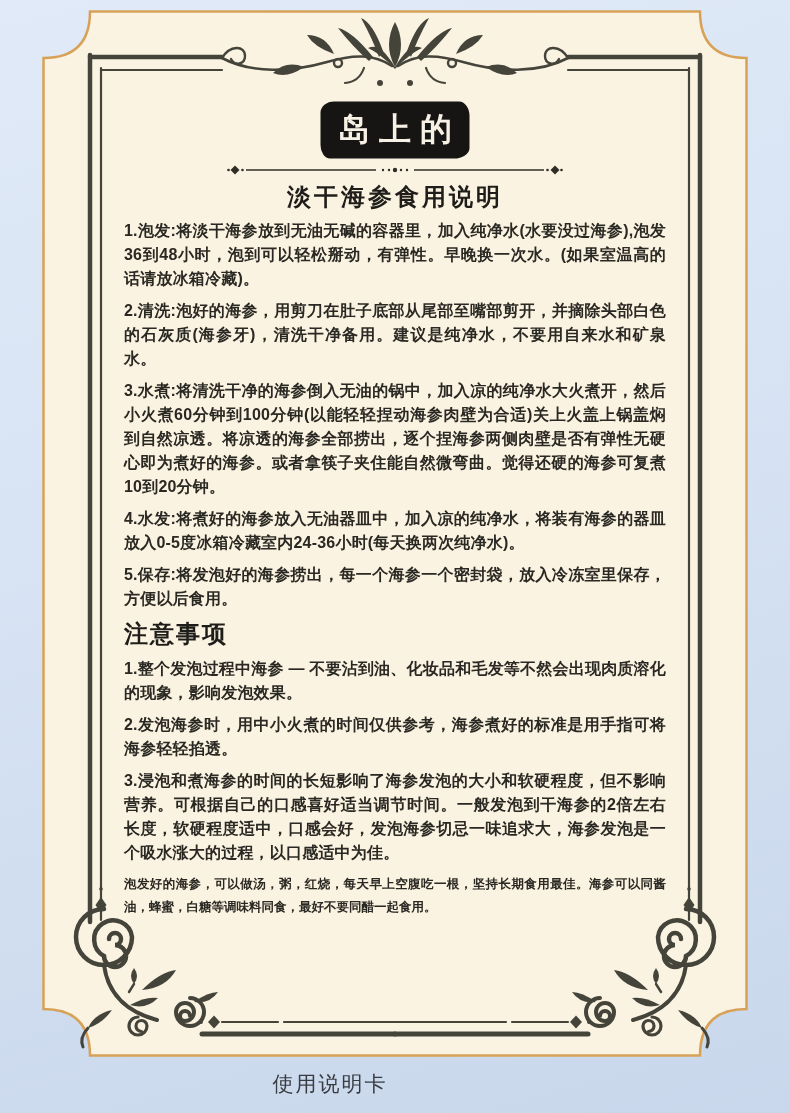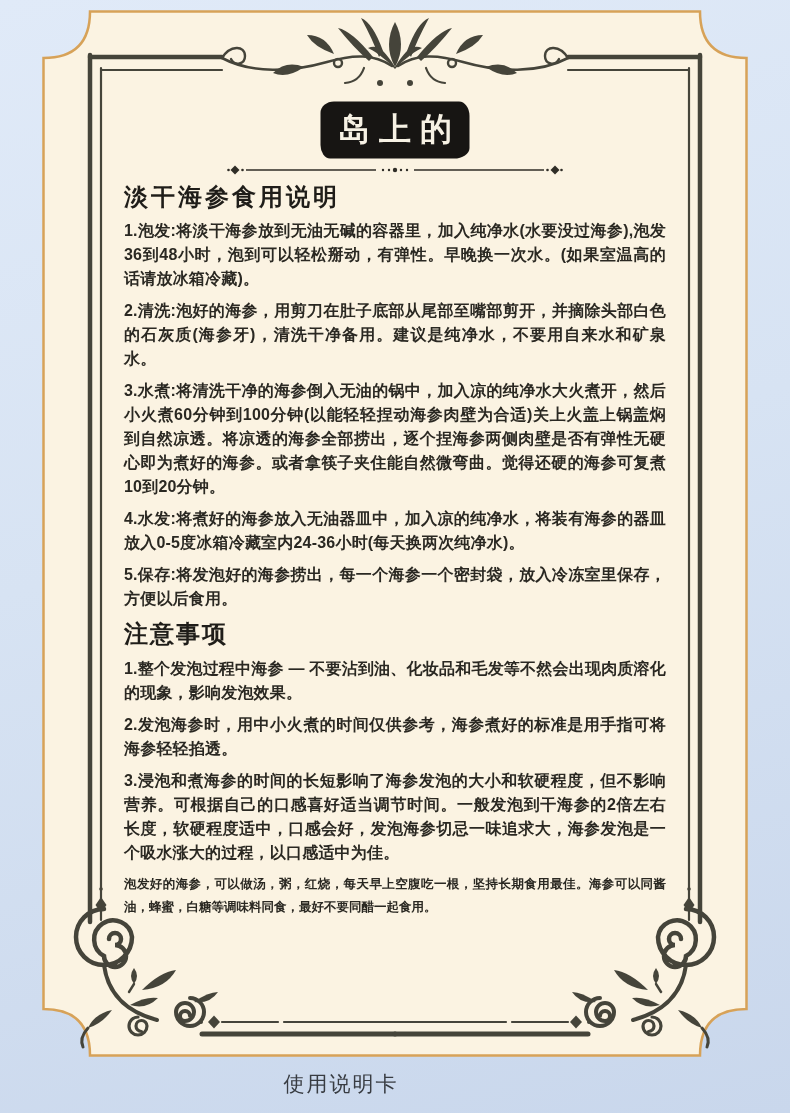--- a/index.html
+++ b/index.html
@@ -29,42 +29,42 @@
     color:#f6f1e4;font-size:32px;font-weight:bold;
     letter-spacing:9px;padding-left:9px;box-sizing:border-box;
   }
   .title{
     margin:14px 0 0;text-align:center;
     font-size:31px;line-height:36px;font-weight:800;
     letter-spacing:5px;color:#1b1916;
   }
   .divider{display:block;margin:6px auto 0;}
   .subtitle{
-    margin:6px 0 0;text-align:left;
+    margin:6px 0 0;text-align:center;
     font-size:24px;line-height:28px;font-weight:800;
     letter-spacing:3px;color:#1f1d19;
   }
   .paras p{
     margin:0 0 8px;font-size:16px;line-height:24px;font-weight:700;
     text-align:justify;letter-spacing:.2px;
   }
   .paras p:first-child{margin-top:8px;}
   .notes-heading{
     margin:6px 0 4px;text-align:left;
     font-size:24px;line-height:30px;font-weight:800;
     letter-spacing:2px;color:#1f1d19;
   }
   .serving-note{
     margin:8px 0 12px;font-size:12.5px;line-height:23px;font-weight:700;
     text-align:justify;color:#2a2822;
   }
   .caption{
     position:absolute;left:0;top:1070px;width:660px;
     text-align:center;font-size:21px;font-weight:500;
-    color:#383c42;letter-spacing:2px;z-index:3;padding-left:11px;
+    color:#383c42;letter-spacing:2px;z-index:3;
   }
 </style>
 </head>
 <body>
 
 <div class="page">
 
   <div class="card">
 
     <svg class="frame" viewBox="0 0 706 1047" aria-hidden="true">

